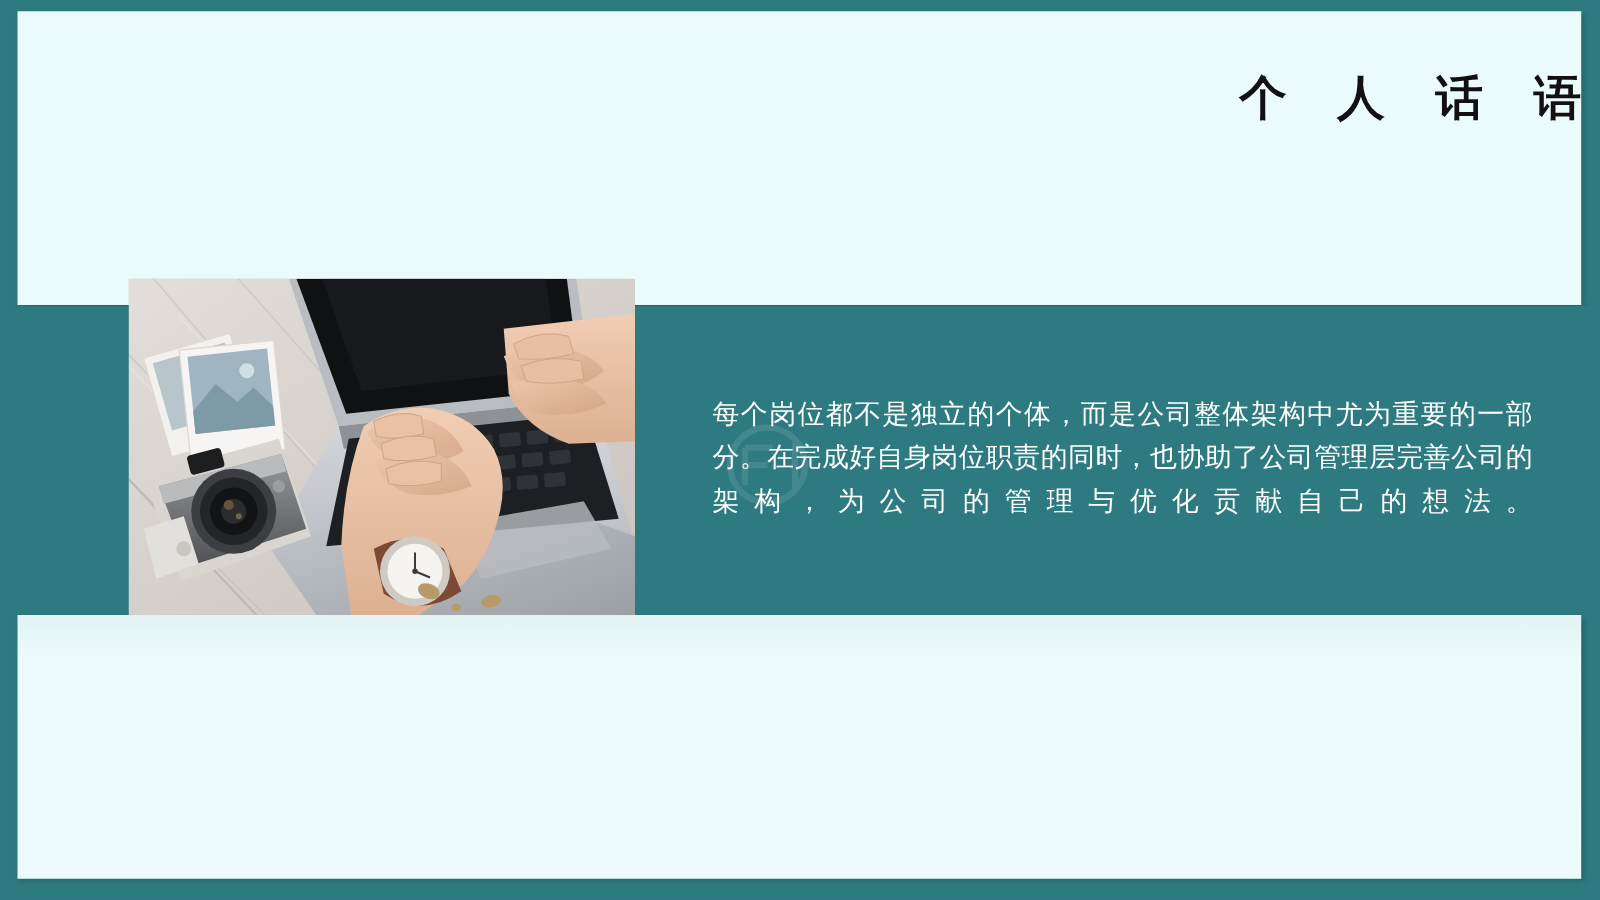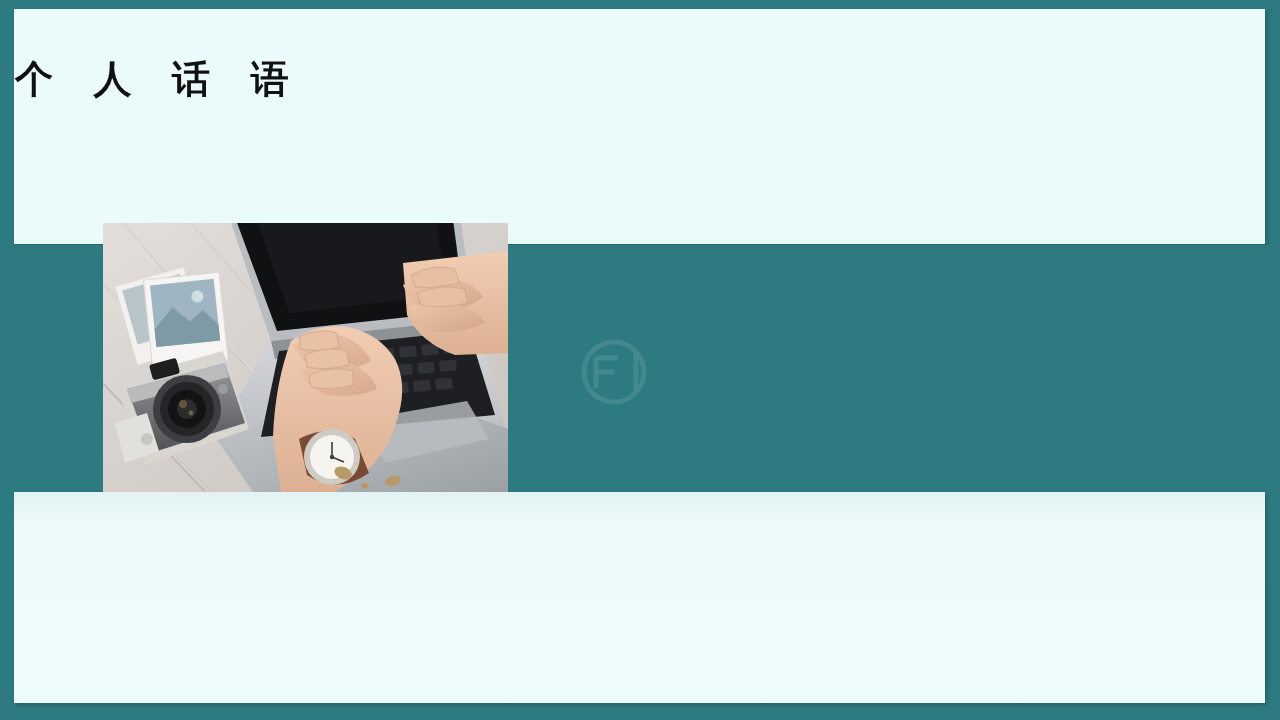--- a/index.html
+++ b/index.html
@@ -45,21 +45,21 @@
     box-shadow: 2px 2px 5px rgba(0,0,0,0.22);
     box-sizing: border-box;
   }
 
   
   .title {
     position: absolute;
     left: 0;
     top: 56px;
     width: 1280px;
-    text-align: left;
+    text-align: right;
     font-size: 38px;
     font-weight: bold;
     letter-spacing: 15px;
     text-indent: 15px;
     color: #111111;
     line-height: 46px;
     white-space: nowrap;
   }
 
   
@@ -275,14 +275,15 @@
   </div>
 
   <div class="watermark">
     <svg width="110" height="72" viewBox="0 0 110 72" xmlns="http://www.w3.org/2000/svg">
       <circle cx="48" cy="36" r="30" fill="none" stroke="#ffffff" stroke-width="5"></circle>
       <path d="M30 22 L30 52 M30 22 L52 22 M30 36 L48 36" fill="none" stroke="#ffffff" stroke-width="5"></path>
       <path d="M70 18 L70 56" stroke="#ffffff" stroke-width="5"></path>
     </svg>
   </div>
 
+  <div class="body-text">每个岗位都不是独立的个体，而是公司整体架构中尤为重要的一部分。在完成好自身岗位职责的同时，也协助了公司管理层完善公司的架构，为公司的管理与优化贡献自己的想法。</div>
 
 </div>
 
 </body></html>

